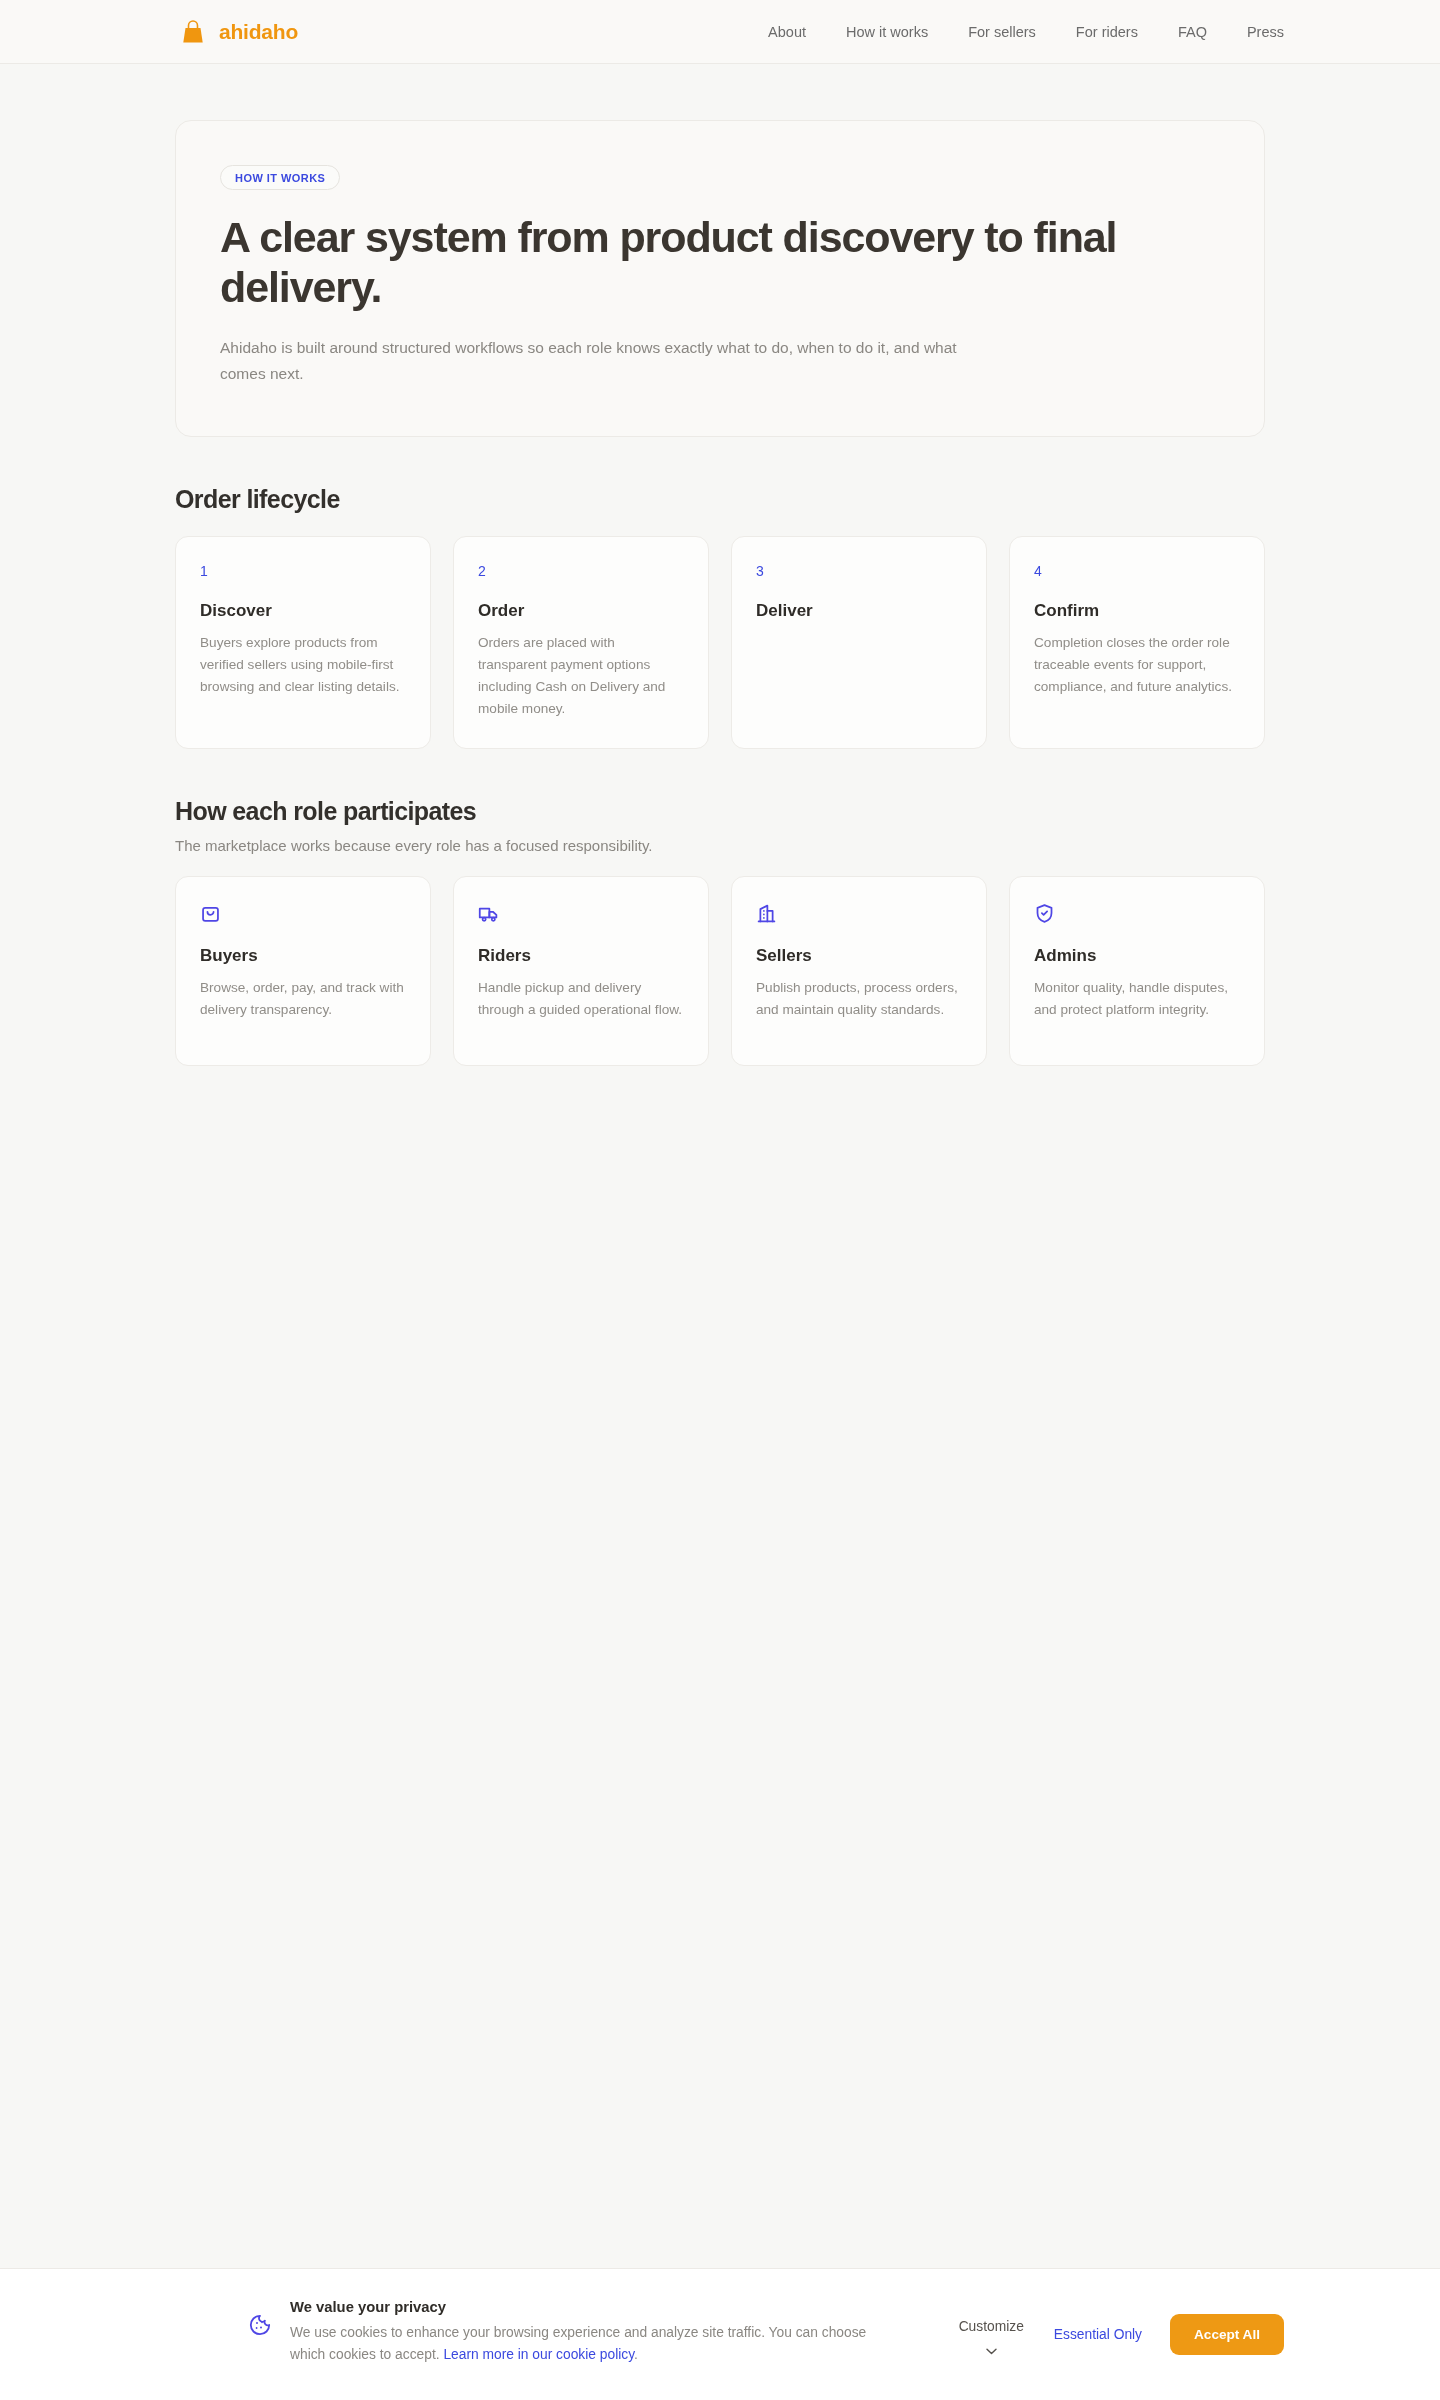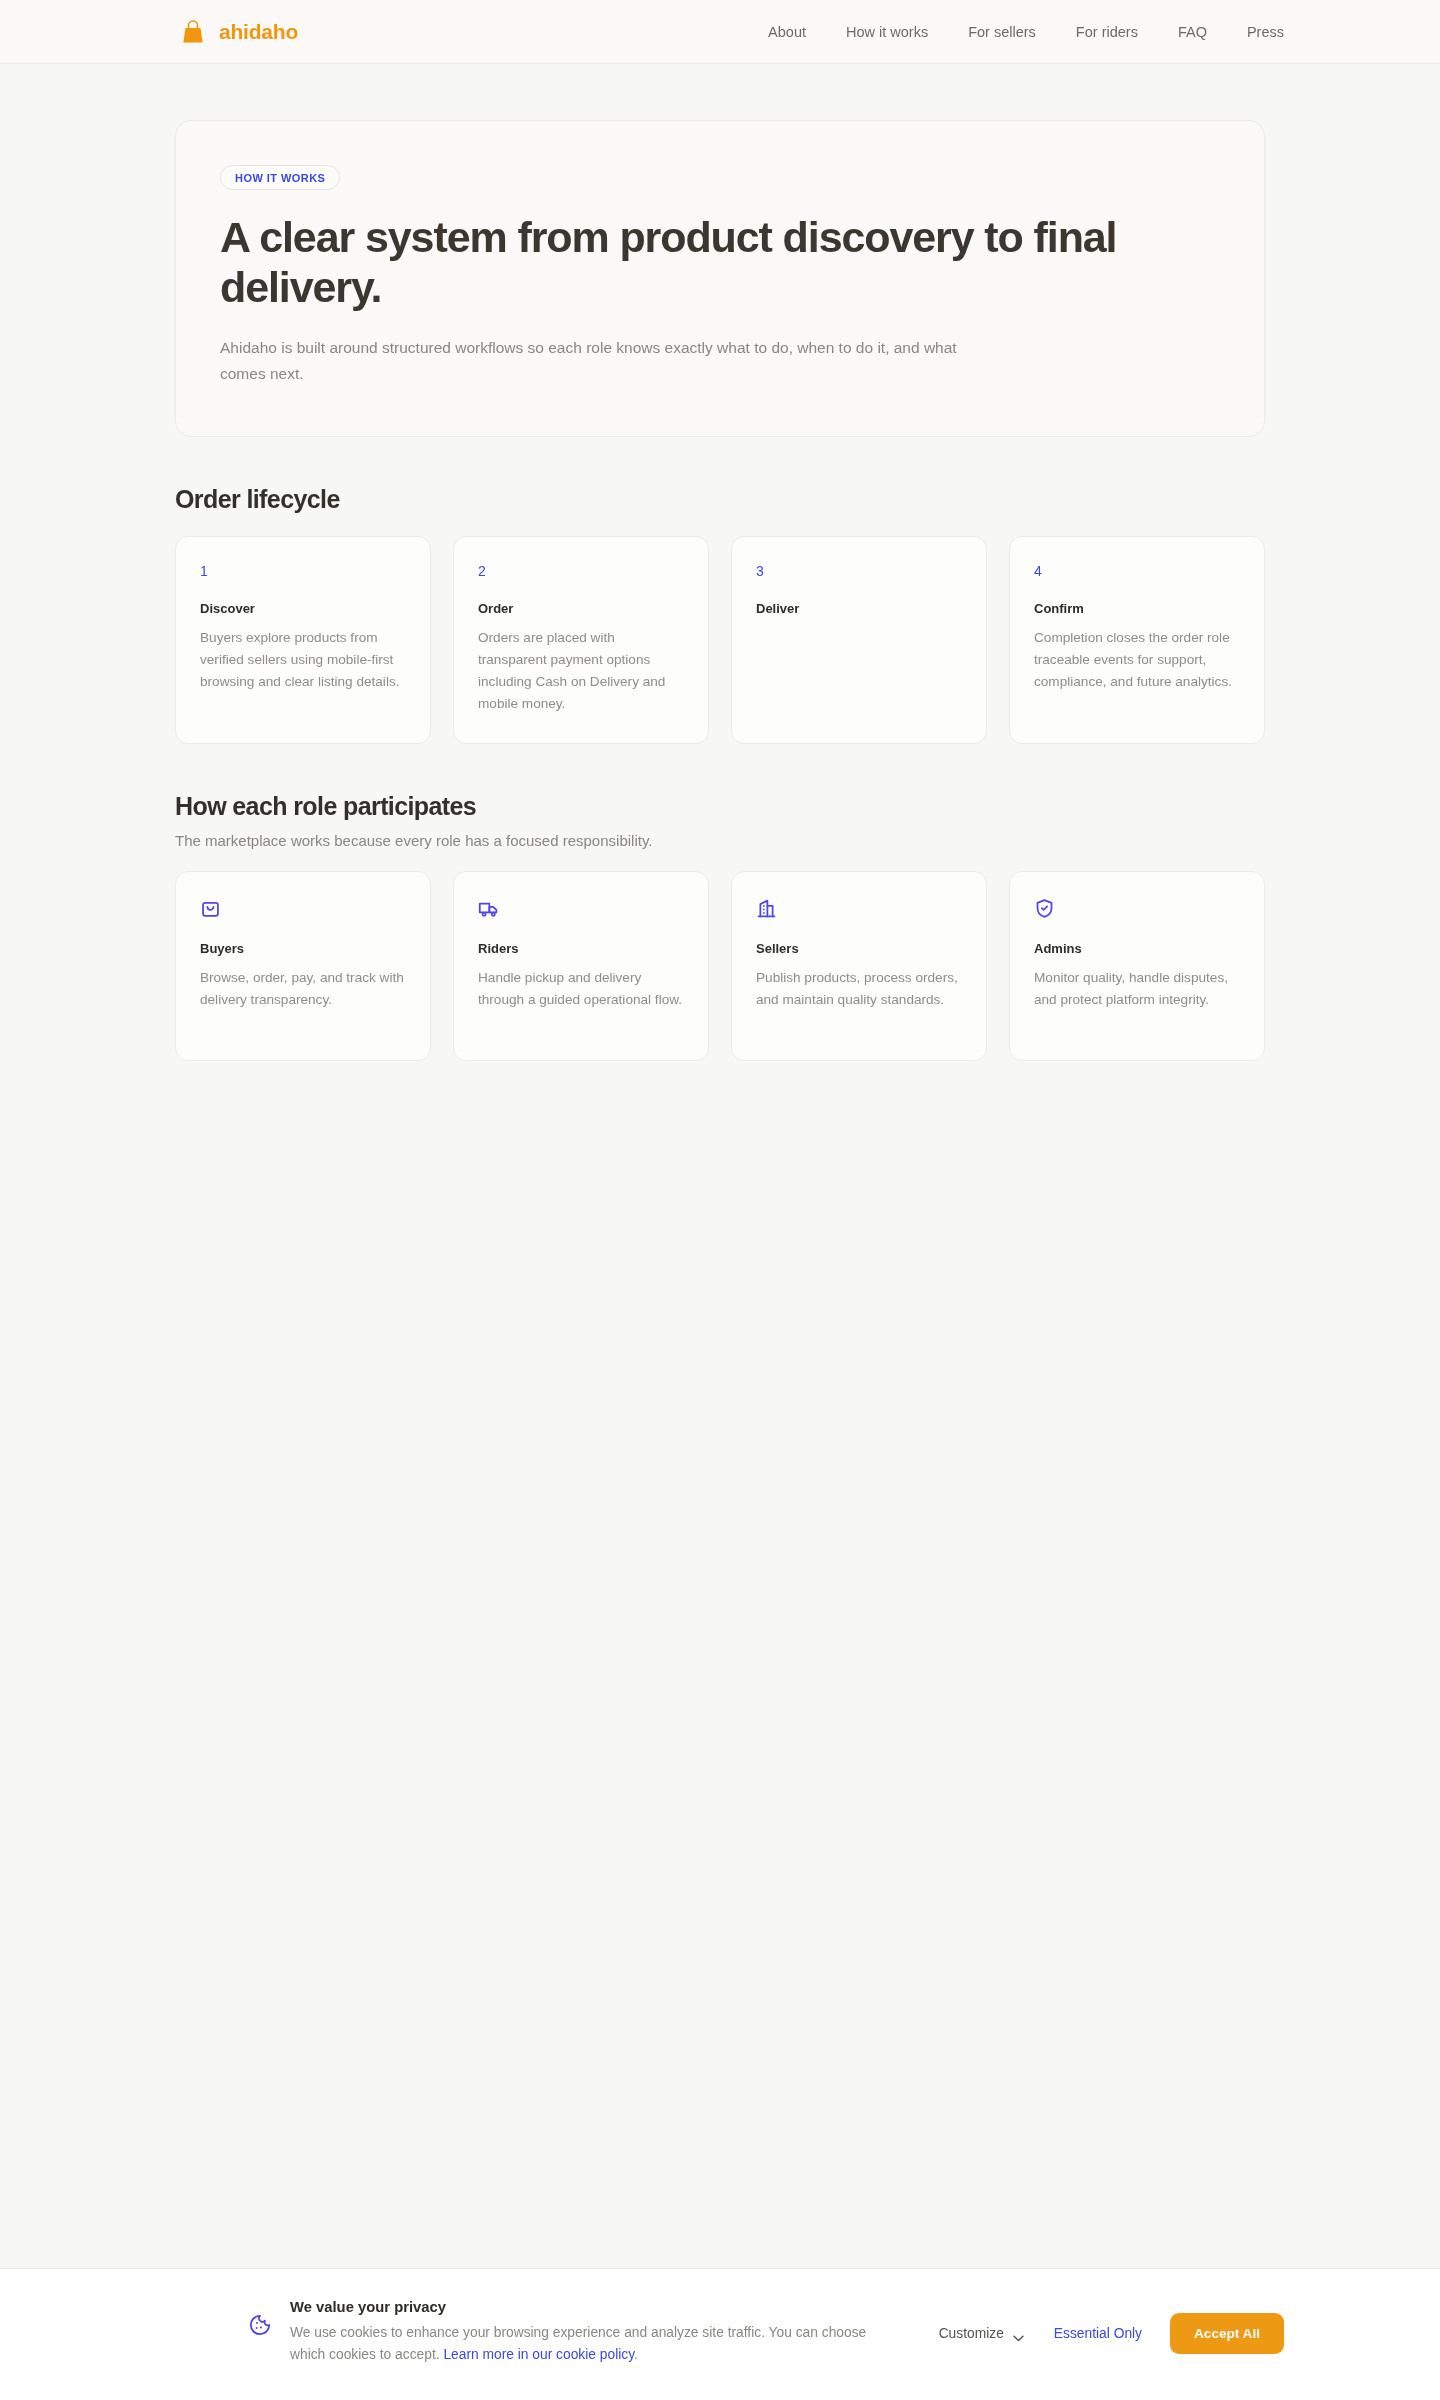--- a/index.html
+++ b/index.html
@@ -129,21 +129,21 @@
     padding: 26px 24px 28px 24px;
     min-height: 204px;
   }
   .step-num {
     color: #3b49df;
     font-size: 14px;
     font-weight: 500;
   }
   .card-heading {
     margin-top: 22px;
-    font-size: 13px;
+    font-size: 17px;
     font-weight: 700;
     color: #2f2c28;
   }
   .card-body {
     margin-top: 11px;
     font-size: 13.6px;
     line-height: 1.62;
     color: #908d88;
   }
   .role-card { min-height: 190px; }
@@ -206,20 +206,21 @@
     background: none;
     border: none;
     font-family: inherit;
     font-size: 13.8px;
     color: #56524d;
     display: flex;
     align-items: center;
     gap: 9px;
     cursor: pointer;
     padding: 6px 2px;
+    flex-direction: column;
   }
   .chevron { width: 11px; height: 7px; display: block; }
   .btn-essential {
     background: none;
     border: none;
     font-family: inherit;
     font-size: 13.8px;
     color: #3b49df;
     cursor: pointer;
     padding: 6px 2px;

